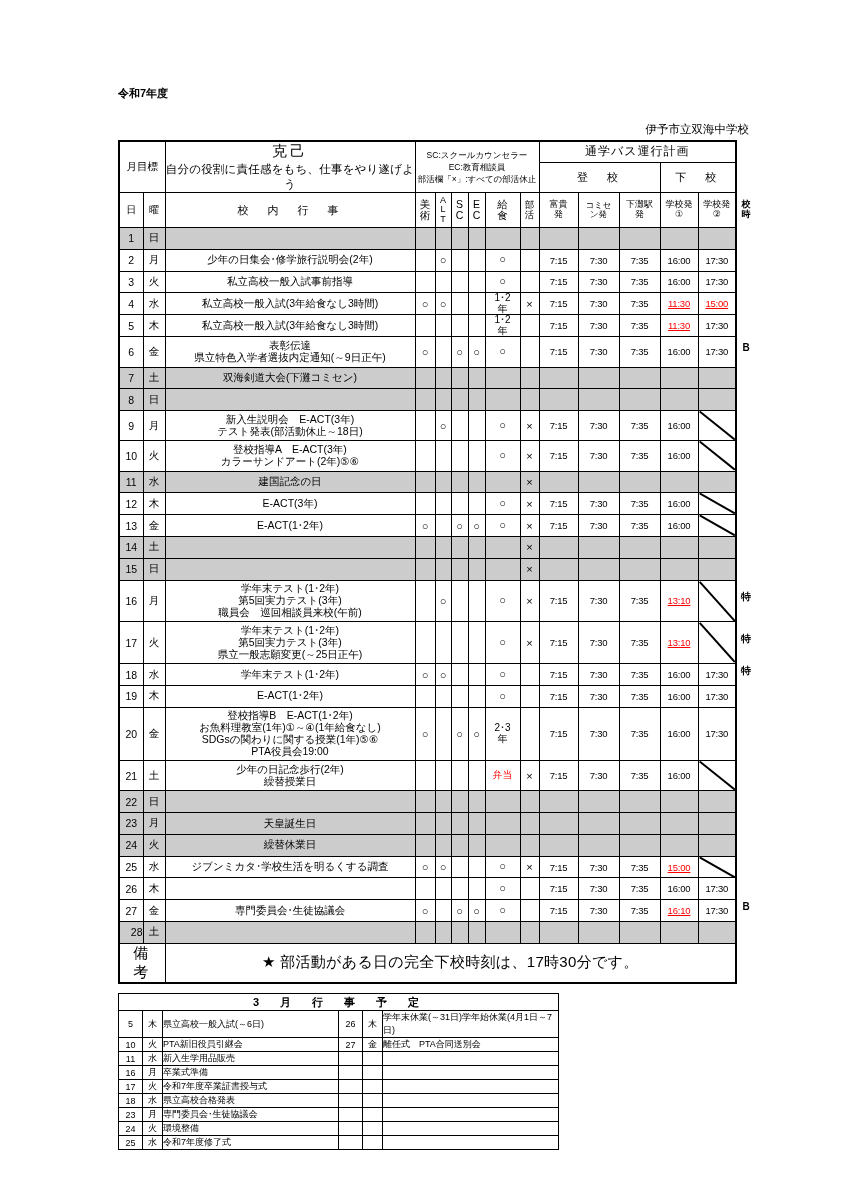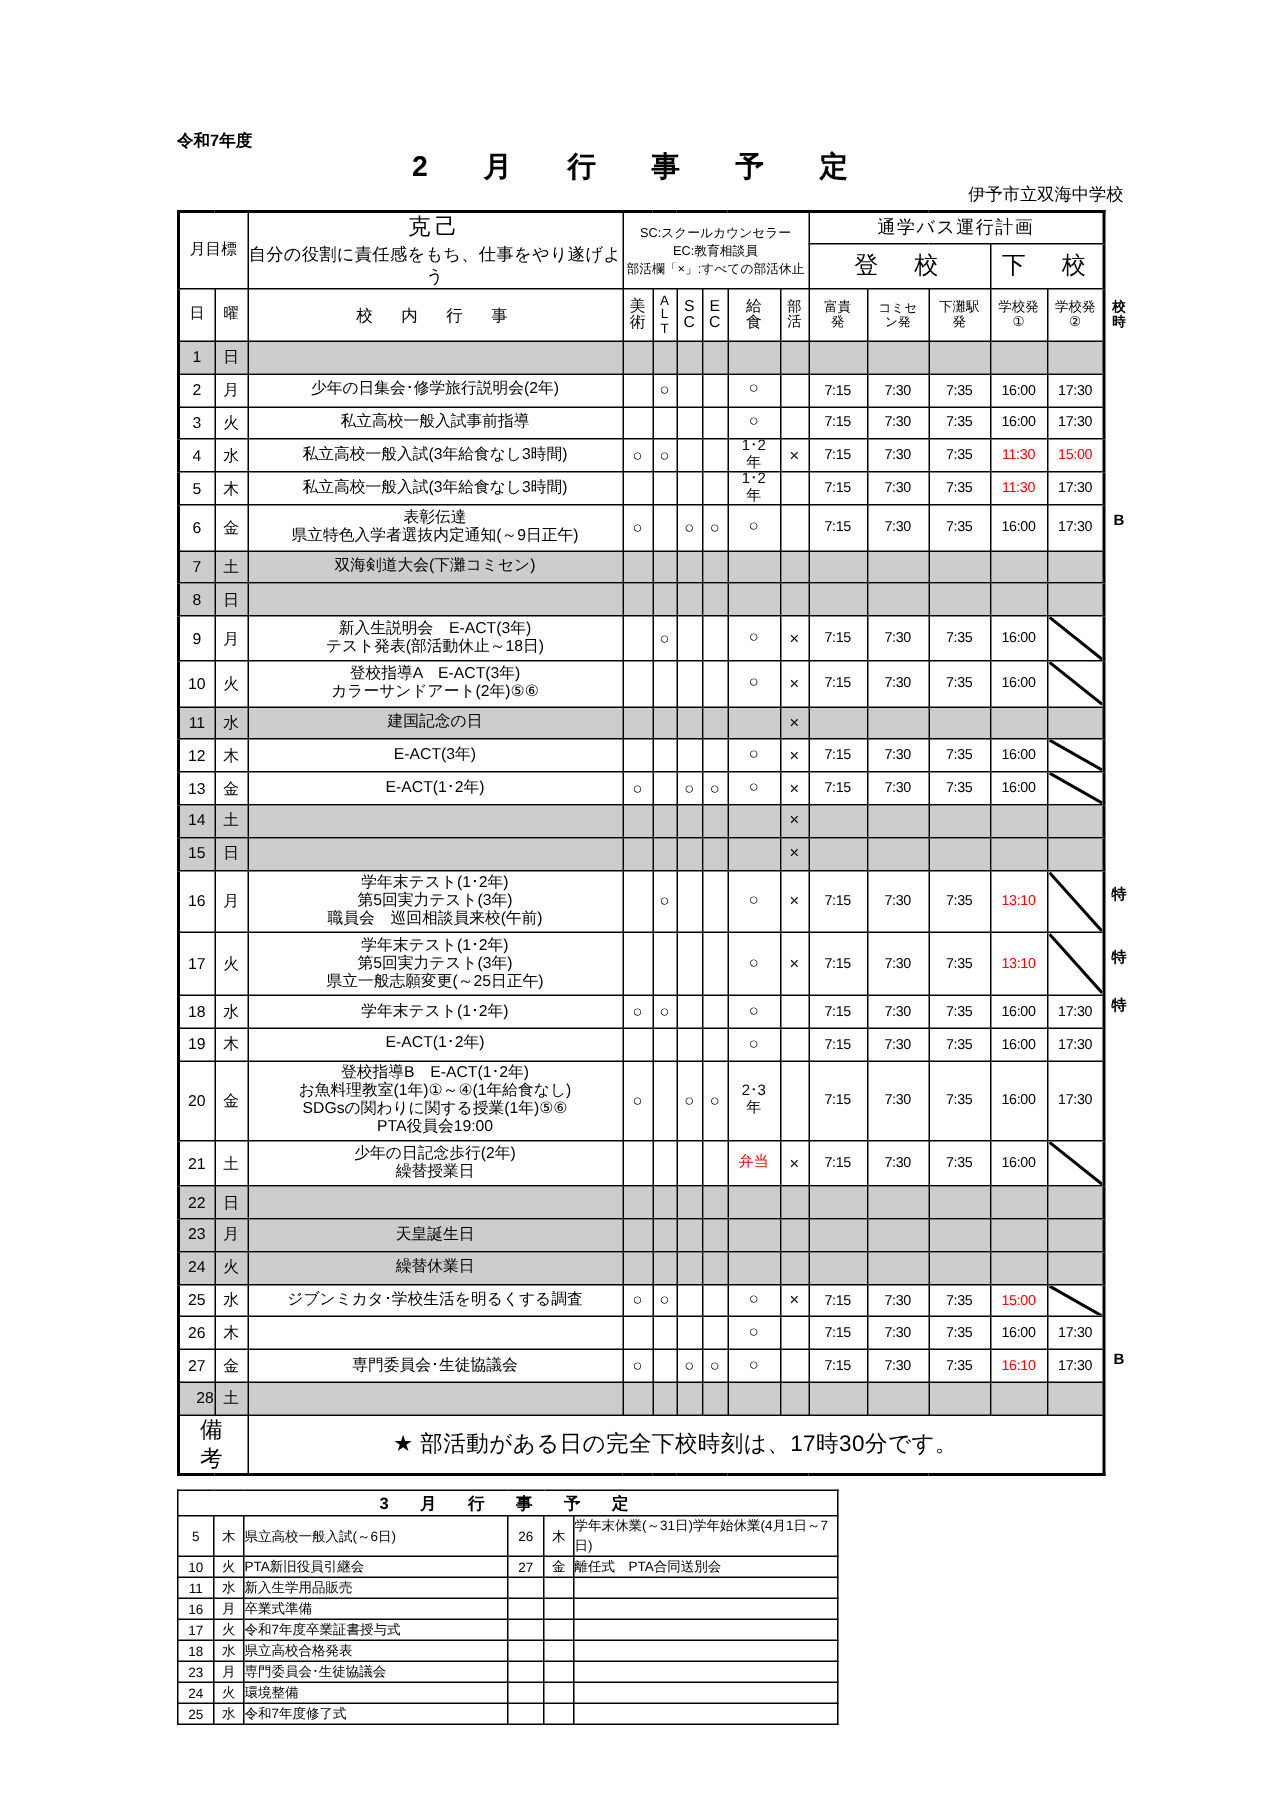--- a/index.html
+++ b/index.html
@@ -96,21 +96,21 @@
     font-size: 8.5px;
     line-height: 1.45;
     padding: 2px 3px;
   }
   .bus-title {
     font-size: 12px;
     font-weight: bold;
     letter-spacing: 1px;
   }
   .bus-sub {
-    font-size: 16px;
+    font-size: 11px;
     font-weight: bold;
     letter-spacing: 4px;
   }
 
   
   .ch {
     font-size: 10px;
     font-weight: bold;
     line-height: 1.05;
     padding: 2px 0;
@@ -148,21 +148,21 @@
   }
   td.event {
     text-align: left;
     padding: 1px 0 1px 3px;
     font-size: 10.5px;
     line-height: 1.14;
     white-space: pre-line;
   }
   td.mark { font-size: 11px; }
   td.time { font-size: 9.5px; font-weight: bold; letter-spacing: -0.2px; }
-  td.time.red { color: #ff0000; }
+  td.time.red { color: #ff0000; text-decoration: underline; }
   td.kyuu { font-size: 10px; line-height: 1.05; font-weight: bold; }
   td.kyuu.red { color: #ff0000; }
   .gray { background: #cccccc; }
 
   
   .slash {
     position: relative;
   }
   .slash svg {
     position: absolute;
@@ -229,21 +229,20 @@
   .m-day { text-align: center; font-size: 9px; width: 22px; }
   .m-dow { text-align: center; font-size: 9px; width: 18px; }
   .m-ev  { text-align: left; font-size: 9px; padding-left: 3px; }
 </style>
 </head>
 <body>
 
 <div class="page">
 
   <div class="nendo">令和7年度</div>
-  <div class="main-title">2　月　行　事　予　定</div>
   <div class="school-name">伊予市立双海中学校</div>
 
   <div class="main-wrap">
     <table class="main">
       <colgroup>
         <col style="width:24px">
           <col style="width:22px">
           <col style="width:250px">
         <col style="width:20px">
           <col style="width:16px">

